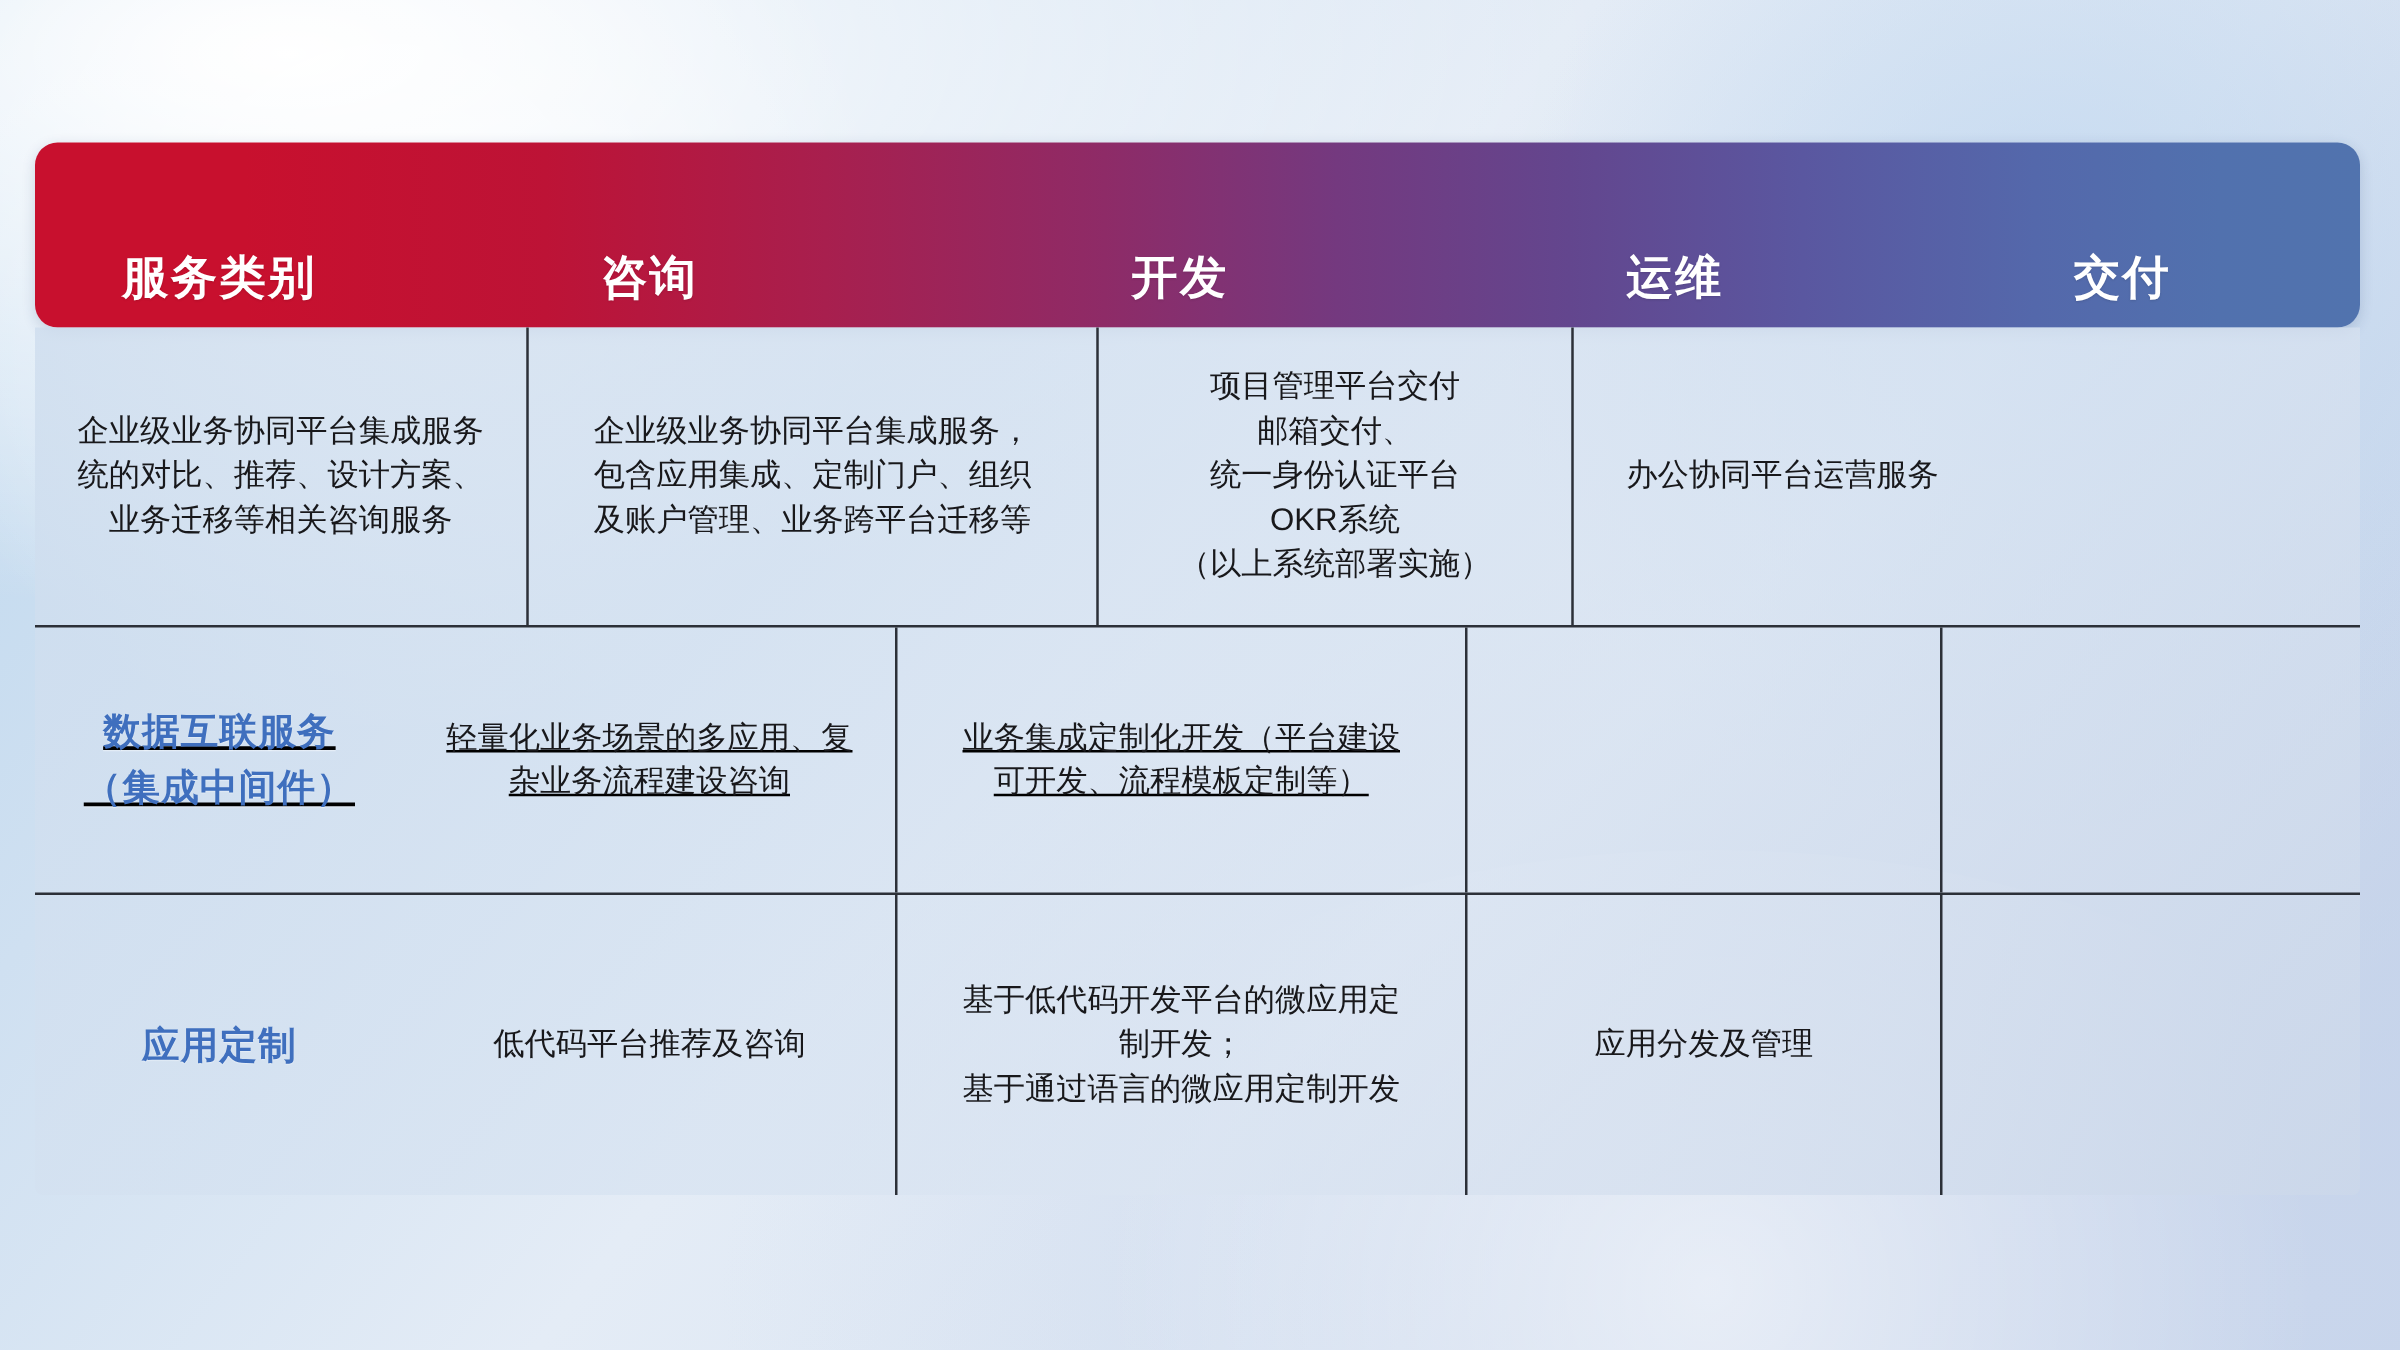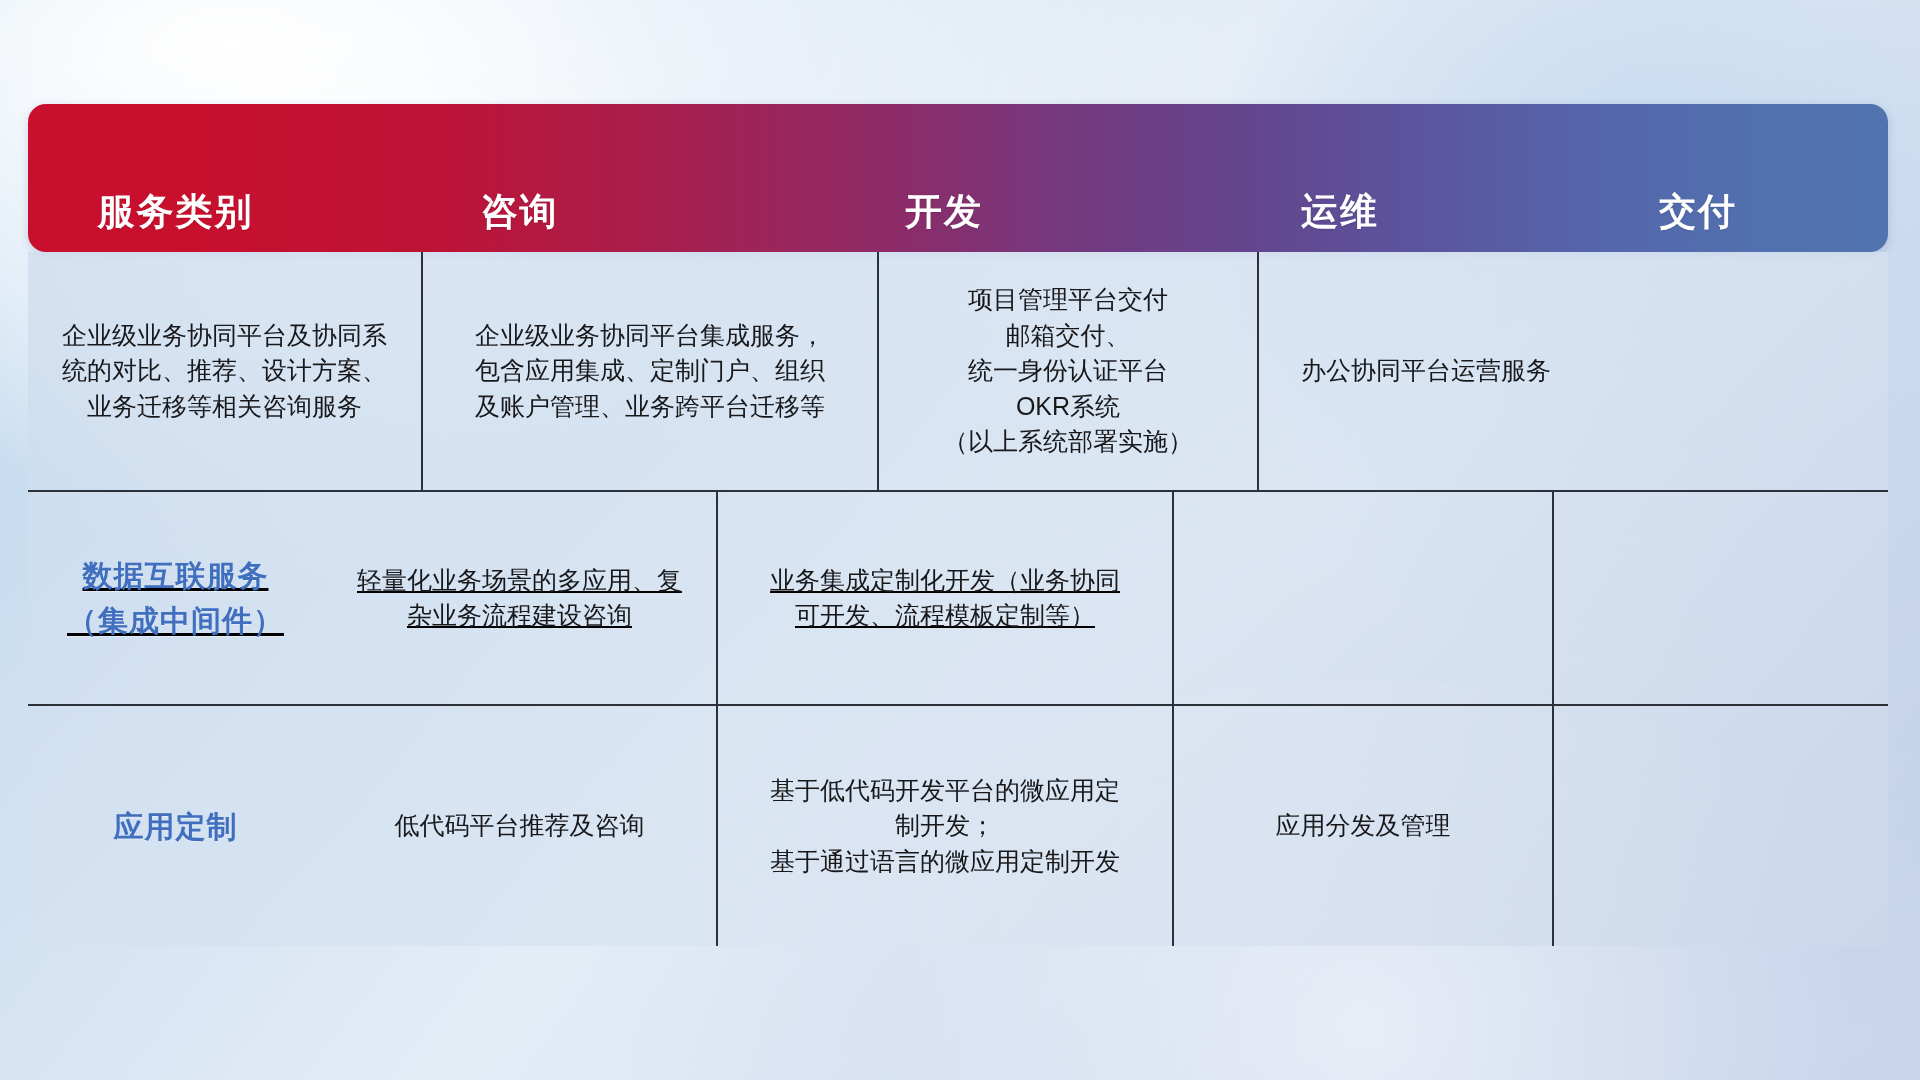--- a/index.html
+++ b/index.html
@@ -25,21 +25,21 @@
     right:-220px; top:-160px; width:980px; height:820px; border-radius:50%;
     background:radial-gradient(circle at 50% 50%, rgba(186,212,239,.75) 0%, rgba(186,212,239,0) 70%);
   }
   .bg-wash-c {
     left:40%; bottom:-300px; width:1200px; height:700px; border-radius:50%;
     background:radial-gradient(circle at 50% 50%, rgba(255,255,255,.55) 0%, rgba(255,255,255,0) 70%);
   }
 
   #table-wrap {
     position:absolute;
-    left:28px; top:104px;
+    left:28px; top:114px;
     width:1860px;
   }
 
   
   #table-header {
     display:flex;
     height:148px;
     border-radius:18px;
     overflow:hidden;
     background:linear-gradient(90deg,
@@ -130,21 +130,21 @@
     <div class="hcell c1">咨询</div>
     <div class="hcell c2">开发</div>
     <div class="hcell c4">运维</div>
     <div class="hcell c3">交付</div>
   </div>
 
   <div id="table-body">
 
     <div class="row row-1">
       <div class="cell c1 no-left-border">
-        <span class="body-text">企业级业务协同平台及协同系
+        <span class="body-text">企业级业务协同平台集成服务
 统的对比、推荐、设计方案、
 业务迁移等相关咨询服务</span>
       </div>
       <div class="cell c2">
         <span class="body-text">企业级业务协同平台集成服务，
 包含应用集成、定制门户、组织
 及账户管理、业务跨平台迁移等</span>
       </div>
       <div class="cell c3">
         <span class="body-text">项目管理平台交付
@@ -161,21 +161,21 @@
     <div class="row row-2">
       <div class="cell c0 no-left-border">
         <span class="cat-text">数据互联服务
 （集成中间件）</span>
       </div>
       <div class="cell c1 no-left-border">
         <span class="body-text">轻量化业务场景的多应用、复
 杂业务流程建设咨询</span>
       </div>
       <div class="cell c2">
-        <span class="body-text">业务集成定制化开发（业务协同
+        <span class="body-text">业务集成定制化开发（平台建设
 可开发、流程模板定制等）</span>
       </div>
       <div class="cell c3">
         <span class="body-text"></span>
       </div>
       <div class="cell c4">
         <span class="body-text"></span>
       </div>
     </div>
 

